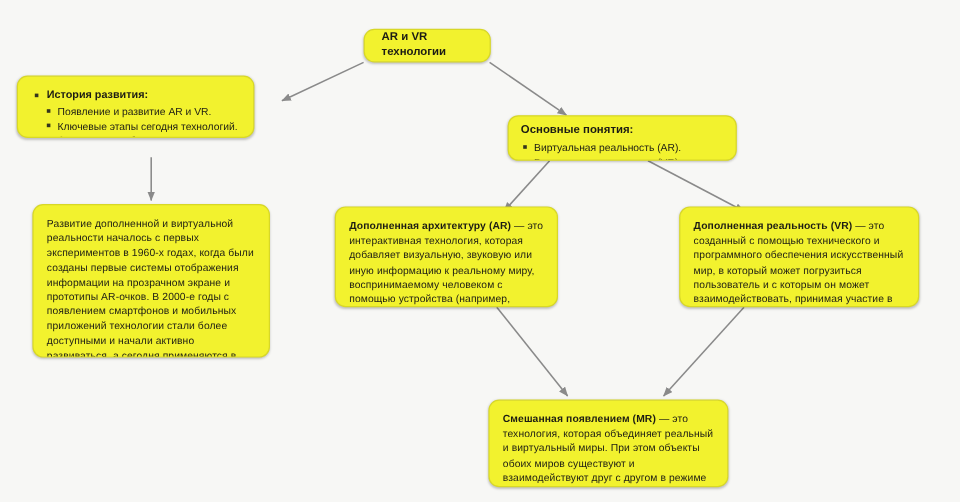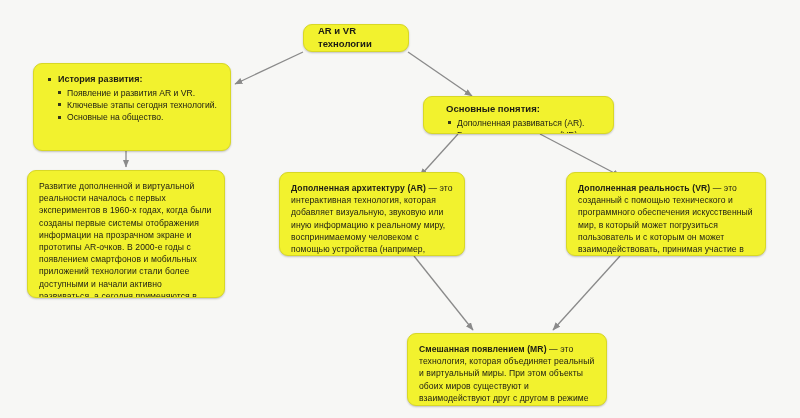--- a/index.html
+++ b/index.html
@@ -116,38 +116,38 @@
       <path d="M620,256 L 553,330"></path>
     </g>
   </svg>
 
   <div class="node center" style="left:303px; top:24px; width:106px; height:28px;">
     <div class="node-inner">
       <div class="title">AR и VR технологии</div>
     </div>
   </div>
 
-  <div class="node" style="left:33px; top:63px; width:198px; height:88px;">
+  <div class="node" style="left:14px; top:63px; width:198px; height:52px;">
     <div class="node-inner">
       <ul class="bl">
         <li class="hd">История развития:</li>
         <ul class="bl">
-          <li>Появление и развития AR и VR.</li>
+          <li>Появление и развитие AR и VR.</li>
           <li>Ключевые этапы сегодня технологий.</li>
           <li>Основные на общество.</li>
         </ul>
       </ul>
     </div>
   </div>
 
   <div class="node" style="left:423px; top:96px; width:191px; height:38px;">
-    <div class="node-inner" style="padding:6px 22px;">
+    <div class="node-inner" style="padding:6px 10px;">
       <div class="title">Основные понятия:</div>
       <ul class="bl" style="margin-top:1px;">
-        <li>Дополненная развиваться (AR).</li>
+        <li>Виртуальная реальность (AR).</li>
         <li>Виртуальная реальность (VR).</li>
       </ul>
     </div>
   </div>
 
   <div class="node" style="left:27px; top:170px; width:198px; height:128px;">
     <div class="node-inner">
       <div class="para">Развитие дополненной и виртуальной реальности началось с первых экспериментов в 1960-х годах, когда были созданы первые системы отображения информации на прозрачном экране и прототипы AR-очков. В 2000-е годы с появлением смартфонов и мобильных приложений технологии стали более доступными и начали активно развиваться, а сегодня применяются в различных областях, включая медицину, образование, архитектуру и развлечения.</div>
     </div>
   </div>

